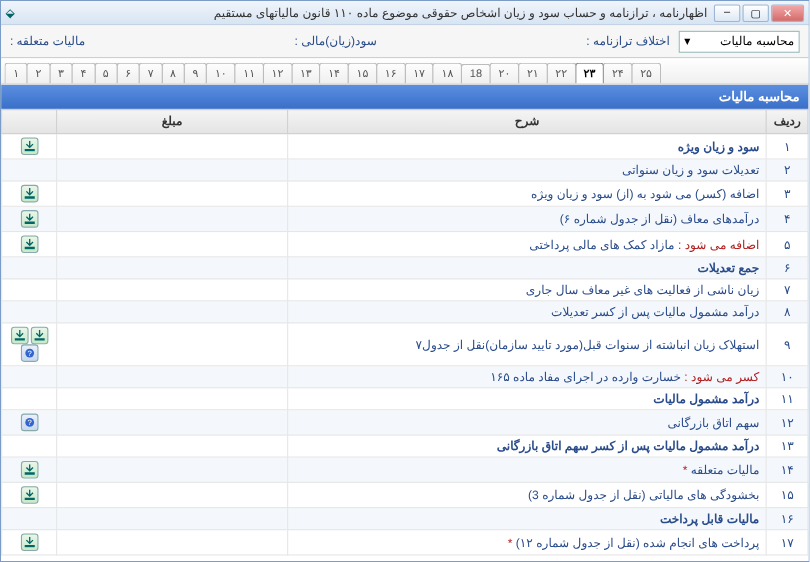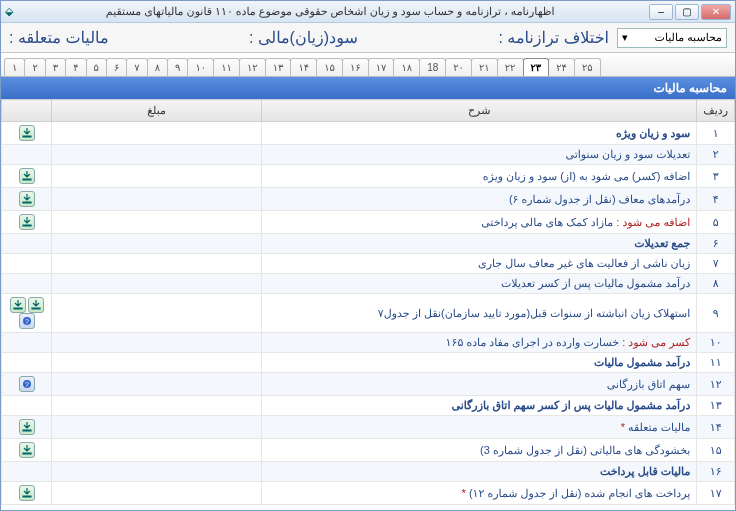--- a/index.html
+++ b/index.html
@@ -2,33 +2,33 @@
 <html dir="rtl"><head>
 <meta charset="utf-8">
 <style>
 * { box-sizing: border-box; margin: 0; padding: 0; }
 body { font-family: Tahoma, Arial, sans-serif; font-size: 11px; background: #fff; direction: rtl; }
 .window { width: 736px; height: 511px; border: 1px solid #7a9cc6; background: #fff; display: flex; flex-direction: column; }
 .titlebar { height: 22px; background: linear-gradient(#f0f5fb,#d7e4f2); display: flex; align-items: center; padding: 0 4px; border-bottom: 1px solid #b6c9de; }
 .titlebar .wbtns { display: flex; gap: 2px; margin-left: auto; }
 .wbtn { width: 24px; height: 16px; border: 1px solid #9db6d4; border-radius: 2px; background: linear-gradient(#fff,#dce8f5); display: flex; align-items: center; justify-content: center; font-size: 10px; color: #000; cursor: pointer; }
 .wbtn.close { width: 30px; background: linear-gradient(#f2a8a8,#d46a6a); color: #fff; }
-.titlebar .title { flex: 1; text-align: center; padding-right: 6px; font-size: 11px; color: #333; }
+.titlebar .title { flex: 1; text-align: right; padding-right: 6px; font-size: 11px; color: #333; }
 .topbar { height: 30px; border-bottom: 1px solid #c5c5c5; display: flex; align-items: center; padding: 0 8px; gap: 8px; background: #f6f6f6; }
 .dropdown { border: 1px solid #9bb; height: 20px; min-width: 110px; background: #fff; display: flex; align-items: center; padding: 0 4px; font-size: 11px; }
-.lbl { color: #2a4c8a; font-size: 16px; }
+.lbl { color: #2a4c8a; font-size: 11px; }
 .spacer { flex: 1; }
 .tabstrip { display: flex; flex-direction: row-reverse; border-bottom: 1px solid #bcbcbc; background: linear-gradient(#fff,#efefef); height: 24px; align-items: flex-end; padding: 0 4px; gap: 0; overflow: hidden; }
 .tab { border: 1px solid #bcbcbc; border-bottom: none; background: linear-gradient(#fdfdfd,#efefef); padding: 3px 7px; font-size: 10px; color: #555; cursor: pointer; border-radius: 3px 3px 0 0; margin-left: -1px; white-space: nowrap; }
 .tab.active { background: #fff; color: #000; font-weight: bold; border-color: #8a8a8a; position: relative; z-index: 2; }
 .content { flex: 1; overflow: auto; background: #fff; }
 .sectionbar { background: linear-gradient(#5a8fe0,#3a6fc9); color: #fff; font-weight: bold; padding: 4px 8px; font-size: 12px; }
 .subhdr { padding: 4px 8px; color: #333; font-size: 11px; }
 .tbl { width: 100%; border-collapse: collapse; }
-.tbl th { background: linear-gradient(#f4f4f4,#e4e4e4); border: 1px solid #cfcfcf; padding: 4px 6px; font-weight: normal; font-size: 11px; color: #333; text-align: center; }
+.tbl th { background: linear-gradient(#f4f4f4,#e4e4e4); border: 1px solid #cfcfcf; padding: 4px 6px; font-weight: bold; font-size: 11px; color: #333; text-align: center; }
 .tbl td { border: 1px solid #e6e6e6; padding: 3px 6px; font-size: 11px; text-align: right; }
 .tbl tr:nth-child(even) td { background: #f4f8fc; }
 .col-no { width: 30px; text-align: center !important; color: #2a4c8a; }
 .col-desc { color: #2a4c8a; }
 .col-desc .red { color: #b02020; text-align: center; }
 .col-desc .star { color: #b02020; }
 .col-desc.bold { font-weight: bold; }
 .col-amount { width: 210px; }
 .col-icons { width: 50px; text-align: center !important; }
 .iconbtn { display: inline-flex; width: 16px; height: 16px; border: 1px solid #8aa; border-radius: 3px; background: linear-gradient(#eaf6ea,#c8e8c8); align-items: center; justify-content: center; margin: 0 1px; cursor: pointer; }

